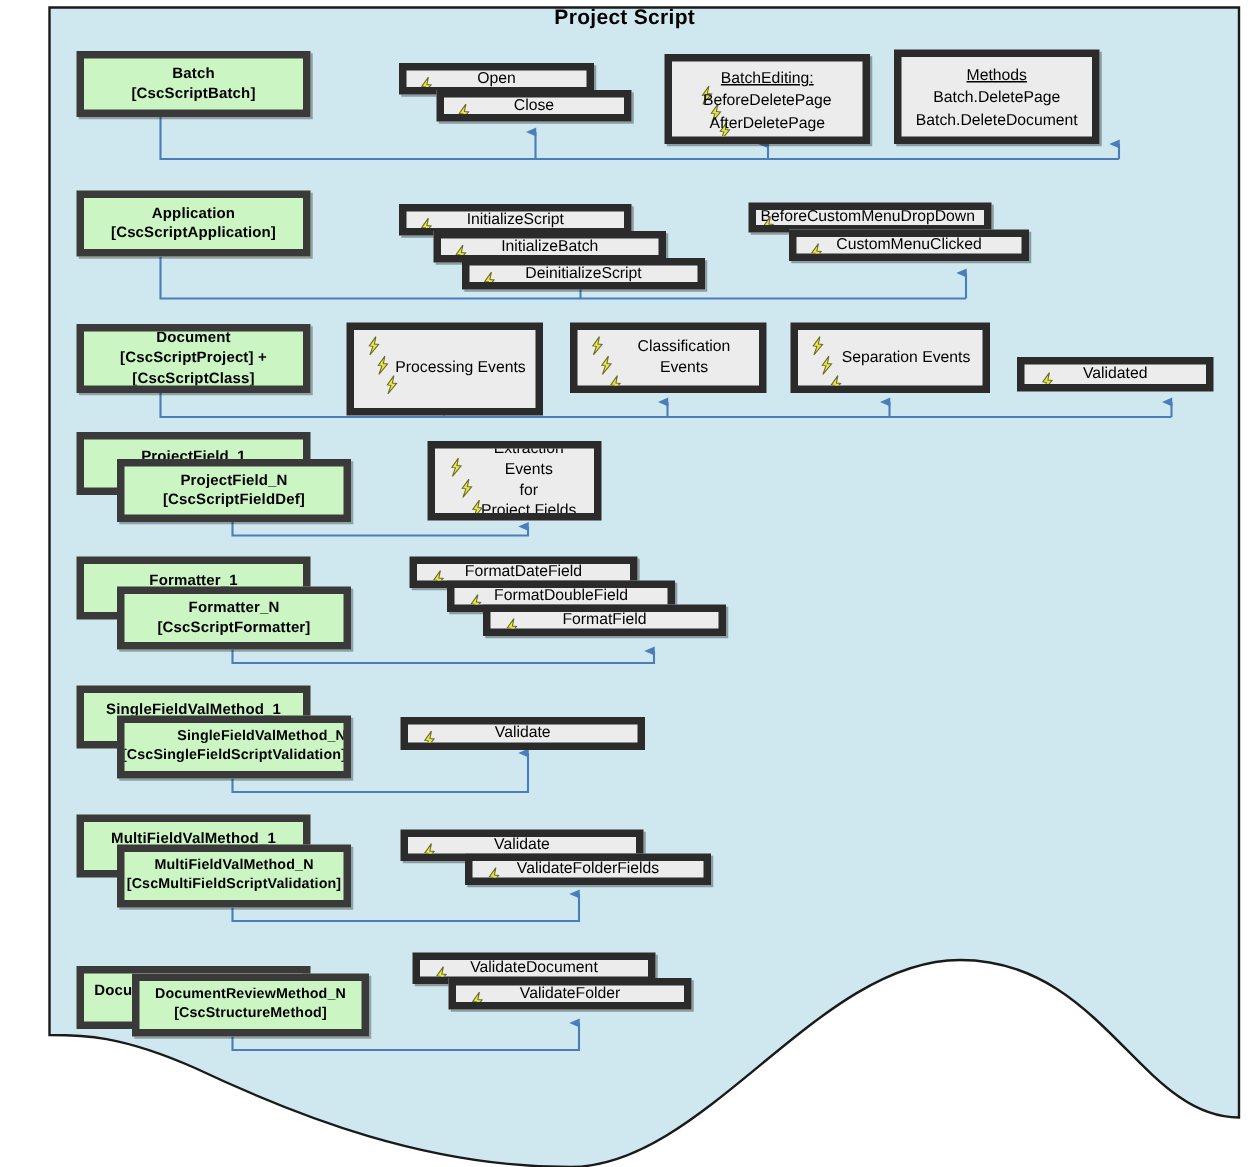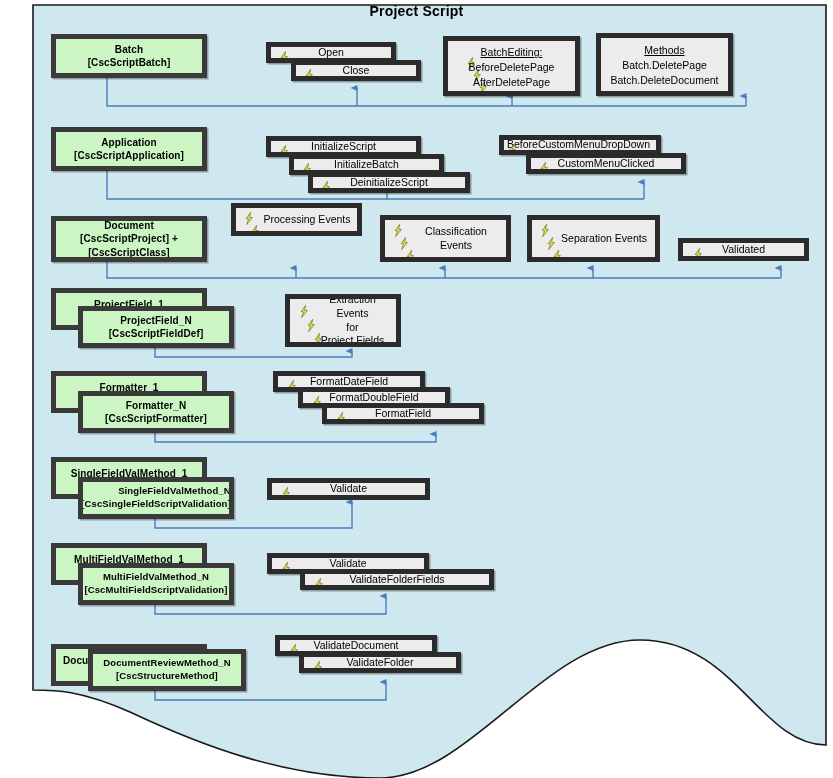--- a/index.html
+++ b/index.html
@@ -255,21 +255,21 @@
       </span>
       <span class="label">CustomMenuClicked</span>
     </div>
 
     <div class="node green shadowed" style="left:51px; top:216px; width:156px; height:46px;">
       <span class="label">Document
 [CscScriptProject] +
 [CscScriptClass]</span>
     </div>
 
-    <div class="node grey flat" style="left:231px; top:203px; width:131px; height:33px;">
+    <div class="node grey flat" style="left:231px; top:215px; width:131px; height:62px;">
       <span class="bolt" style="left:8px; top:4px;">
         <svg viewBox="0 0 11 13">
             <path d="M6.6 0.4 L2.2 6.6 L4.6 6.9 L2.6 12.6 L8.4 5.6 L5.6 5.3 Z" fill="#e8e84a" stroke="#6b6b20" stroke-width="0.7"></path>
           </svg>
       </span>
       <span class="bolt" style="left:14px; top:17px;">
         <svg viewBox="0 0 11 13">
             <path d="M6.6 0.4 L2.2 6.6 L4.6 6.9 L2.6 12.6 L8.4 5.6 L5.6 5.3 Z" fill="#e8e84a" stroke="#6b6b20" stroke-width="0.7"></path>
           </svg>
       </span>
@@ -418,21 +418,21 @@
     </div>
 
     <div class="node grey" style="left:267px; top:553px; width:162px; height:21px;">
       <span class="bolt" style="left:9px; top:4px;">
         <svg viewBox="0 0 11 13">
             <path d="M6.6 0.4 L2.2 6.6 L4.6 6.9 L2.6 12.6 L8.4 5.6 L5.6 5.3 Z" fill="#e8e84a" stroke="#6b6b20" stroke-width="0.7"></path>
           </svg>
       </span>
       <span class="label">Validate</span>
     </div>
-    <div class="node grey" style="left:300px; top:569px; width:194px; height:21px;">
+    <div class="node grey" style="left:310px; top:569px; width:164px; height:21px;">
       <span class="bolt" style="left:9px; top:4px;">
         <svg viewBox="0 0 11 13">
             <path d="M6.6 0.4 L2.2 6.6 L4.6 6.9 L2.6 12.6 L8.4 5.6 L5.6 5.3 Z" fill="#e8e84a" stroke="#6b6b20" stroke-width="0.7"></path>
           </svg>
       </span>
       <span class="label">ValidateFolderFields</span>
     </div>
 
     <div class="node green" style="left:51px; top:600px; width:156px; height:42px;margin-top:44px;">
       <span class="label" style="position:absolute; top:5px; left:0; right:0;">DocumentReviewMethod_1

